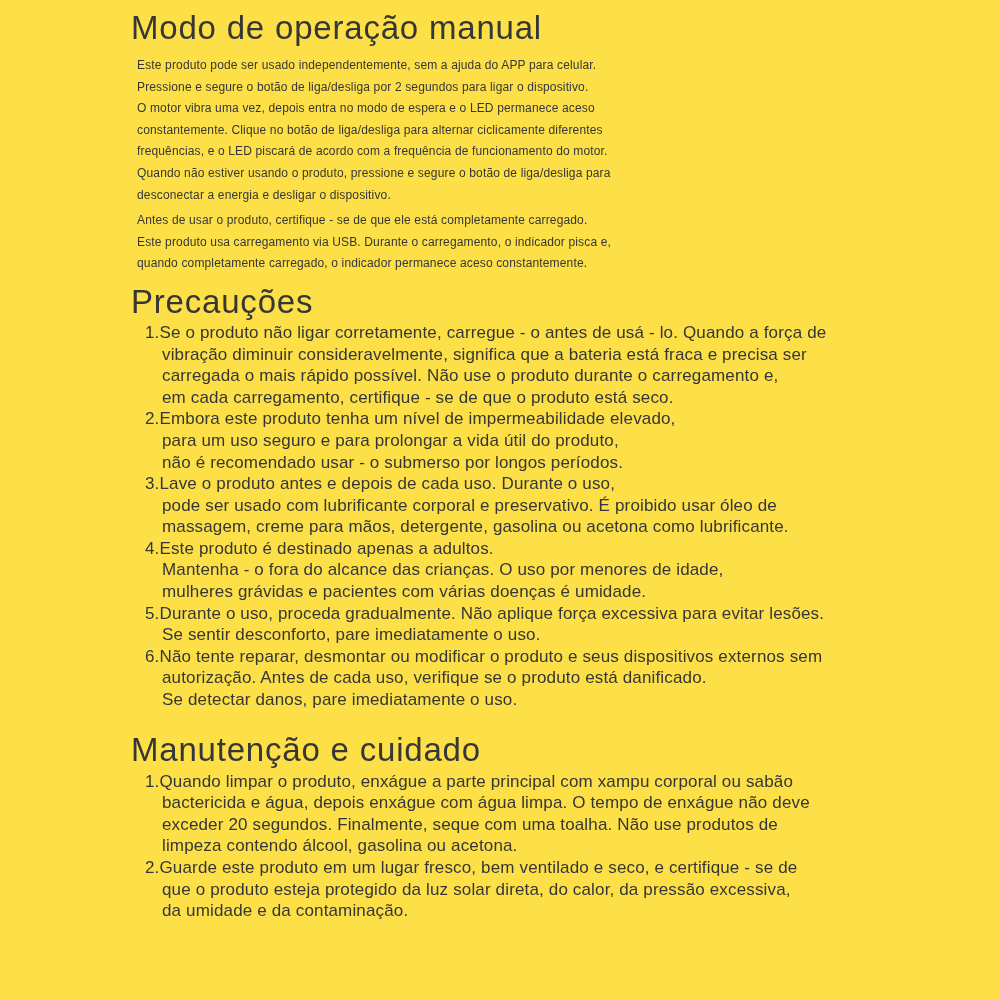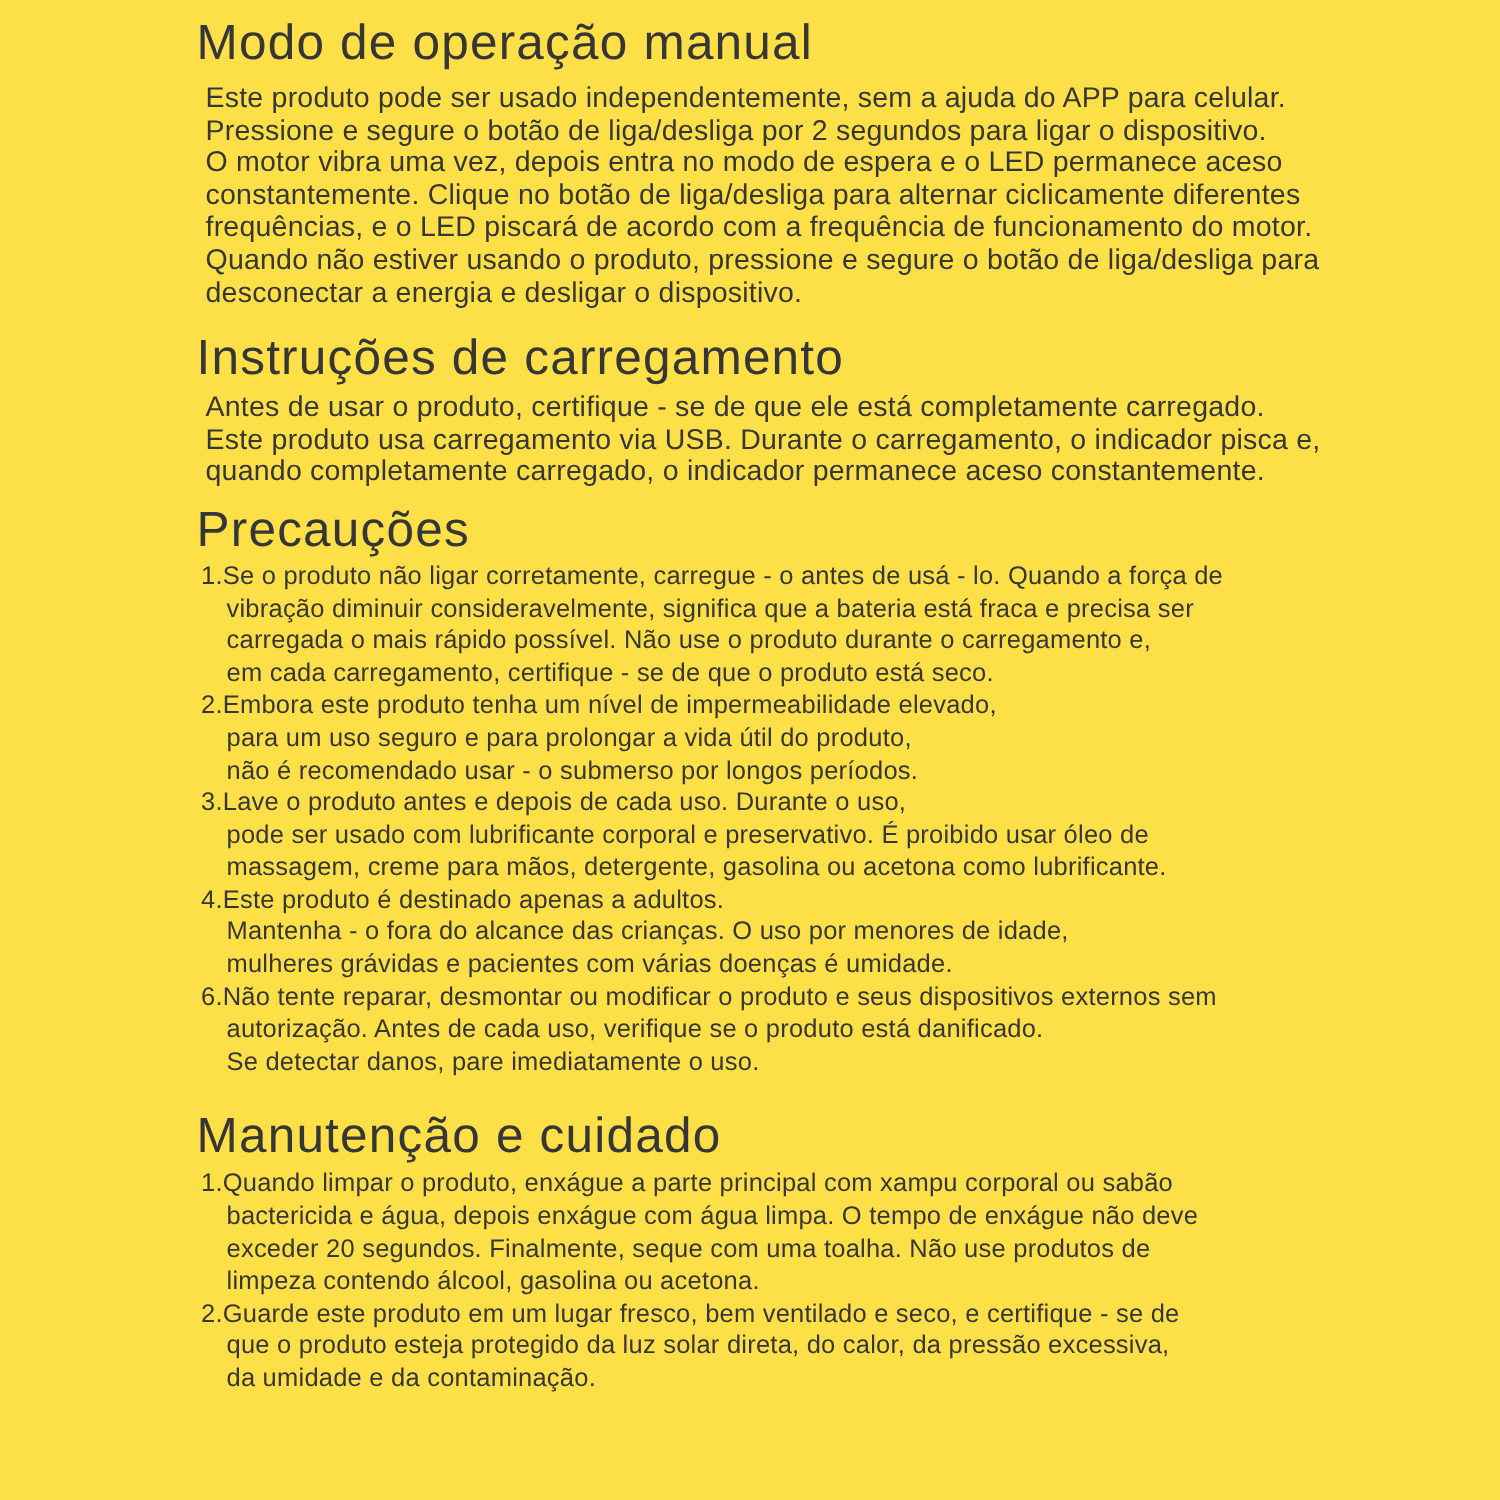--- a/index.html
+++ b/index.html
@@ -26,64 +26,65 @@
   .section-title {
     margin: 0;
     font-size: 33px;
     font-weight: 400;
     line-height: 38px;
     letter-spacing: 0.8px;
     white-space: nowrap;
   }
   .para {
     margin: 8px 0 0 6px;
-    font-size: 19px;
+    font-size: 12px;
     line-height: 21.6px;
     letter-spacing: 0.15px;
     white-space: nowrap;
   }
   .nlist {
     margin: 2px 0 0 3px;
     font-size: 17px;
     line-height: 21.6px;
     letter-spacing: 0.15px;
   }
   .list-item {
     padding-left: 17px;
     text-indent: -17px;
     white-space: nowrap;
+    margin-left: 11px;
   }
   
   .manual-section[data-idx="1"] .section-title { margin-top: 13px; }
   .manual-section[data-idx="1"] .para { margin-top: 4px; }
   .manual-section[data-idx="2"] .section-title { margin-top: 8px; }
   .manual-section[data-idx="2"] .nlist { margin-top: 1px; }
   .manual-section[data-idx="3"] .section-title { margin-top: 20px; }
   .manual-section[data-idx="3"] .nlist { margin-top: 2px; }
 </style>
 </head>
 <body>
 
 <div class="page">
   <div id="sections-root">
       <section class="manual-section" data-idx="0">
         <h1 class="section-title">Modo de operação manual</h1>
         <p class="para"><span>Este produto pode ser usado independentemente, sem a ajuda do APP para celular.</span><br><span>Pressione e segure o botão de liga/desliga por 2 segundos para ligar o dispositivo.</span><br><span>O motor vibra uma vez, depois entra no modo de espera e o LED permanece aceso</span><br><span>constantemente. Clique no botão de liga/desliga para alternar ciclicamente diferentes</span><br><span>frequências, e o LED piscará de acordo com a frequência de funcionamento do motor.</span><br><span>Quando não estiver usando o produto, pressione e segure o botão de liga/desliga para</span><br><span>desconectar a energia e desligar o dispositivo.</span></p>
       </section>
       <section class="manual-section" data-idx="1">
-        <h1 class="section-title">Instruções de carregamento</h1>
         <p class="para"><span>Antes de usar o produto, certifique - se de que ele está completamente carregado.</span><br><span>Este produto usa carregamento via USB. Durante o carregamento, o indicador pisca e,</span><br><span>quando completamente carregado, o indicador permanece aceso constantemente.</span></p>
       </section>
       <section class="manual-section" data-idx="2">
         <h1 class="section-title">Precauções</h1>
         <div class="nlist">
           <div class="list-item"><span>1.</span><span>Se o produto não ligar corretamente, carregue - o antes de usá - lo. Quando a força de</span><br><span>vibração diminuir consideravelmente, significa que a bateria está fraca e precisa ser</span><br><span>carregada o mais rápido possível. Não use o produto durante o carregamento e,</span><br><span>em cada carregamento, certifique - se de que o produto está seco.</span></div>
           <div class="list-item"><span>2.</span><span>Embora este produto tenha um nível de impermeabilidade elevado,</span><br><span>para um uso seguro e para prolongar a vida útil do produto,</span><br><span>não é recomendado usar - o submerso por longos períodos.</span></div>
           <div class="list-item"><span>3.</span><span>Lave o produto antes e depois de cada uso. Durante o uso,</span><br><span>pode ser usado com lubrificante corporal e preservativo. É proibido usar óleo de</span><br><span>massagem, creme para mãos, detergente, gasolina ou acetona como lubrificante.</span></div>
           <div class="list-item"><span>4.</span><span>Este produto é destinado apenas a adultos.</span><br><span>Mantenha - o fora do alcance das crianças. O uso por menores de idade,</span><br><span>mulheres grávidas e pacientes com várias doenças é umidade.</span></div>
+          <div class="list-item"><span>5.</span><span>Durante o uso, proceda gradualmente. Não aplique força excessiva para evitar lesões.</span><br><span>Se sentir desconforto, pare imediatamente o uso.</span></div>
           <div class="list-item"><span>6.</span><span>Não tente reparar, desmontar ou modificar o produto e seus dispositivos externos sem</span><br><span>autorização. Antes de cada uso, verifique se o produto está danificado.</span><br><span>Se detectar danos, pare imediatamente o uso.</span></div>
         </div>
       </section>
       <section class="manual-section" data-idx="3">
         <h1 class="section-title">Manutenção e cuidado</h1>
         <div class="nlist">
           <div class="list-item"><span>1.</span><span>Quando limpar o produto, enxágue a parte principal com xampu corporal ou sabão</span><br><span>bactericida e água, depois enxágue com água limpa. O tempo de enxágue não deve</span><br><span>exceder 20 segundos. Finalmente, seque com uma toalha. Não use produtos de</span><br><span>limpeza contendo álcool, gasolina ou acetona.</span></div>
           <div class="list-item"><span>2.</span><span>Guarde este produto em um lugar fresco, bem ventilado e seco, e certifique - se de</span><br><span>que o produto esteja protegido da luz solar direta, do calor, da pressão excessiva,</span><br><span>da umidade e da contaminação.</span></div>
         </div>
       </section>

